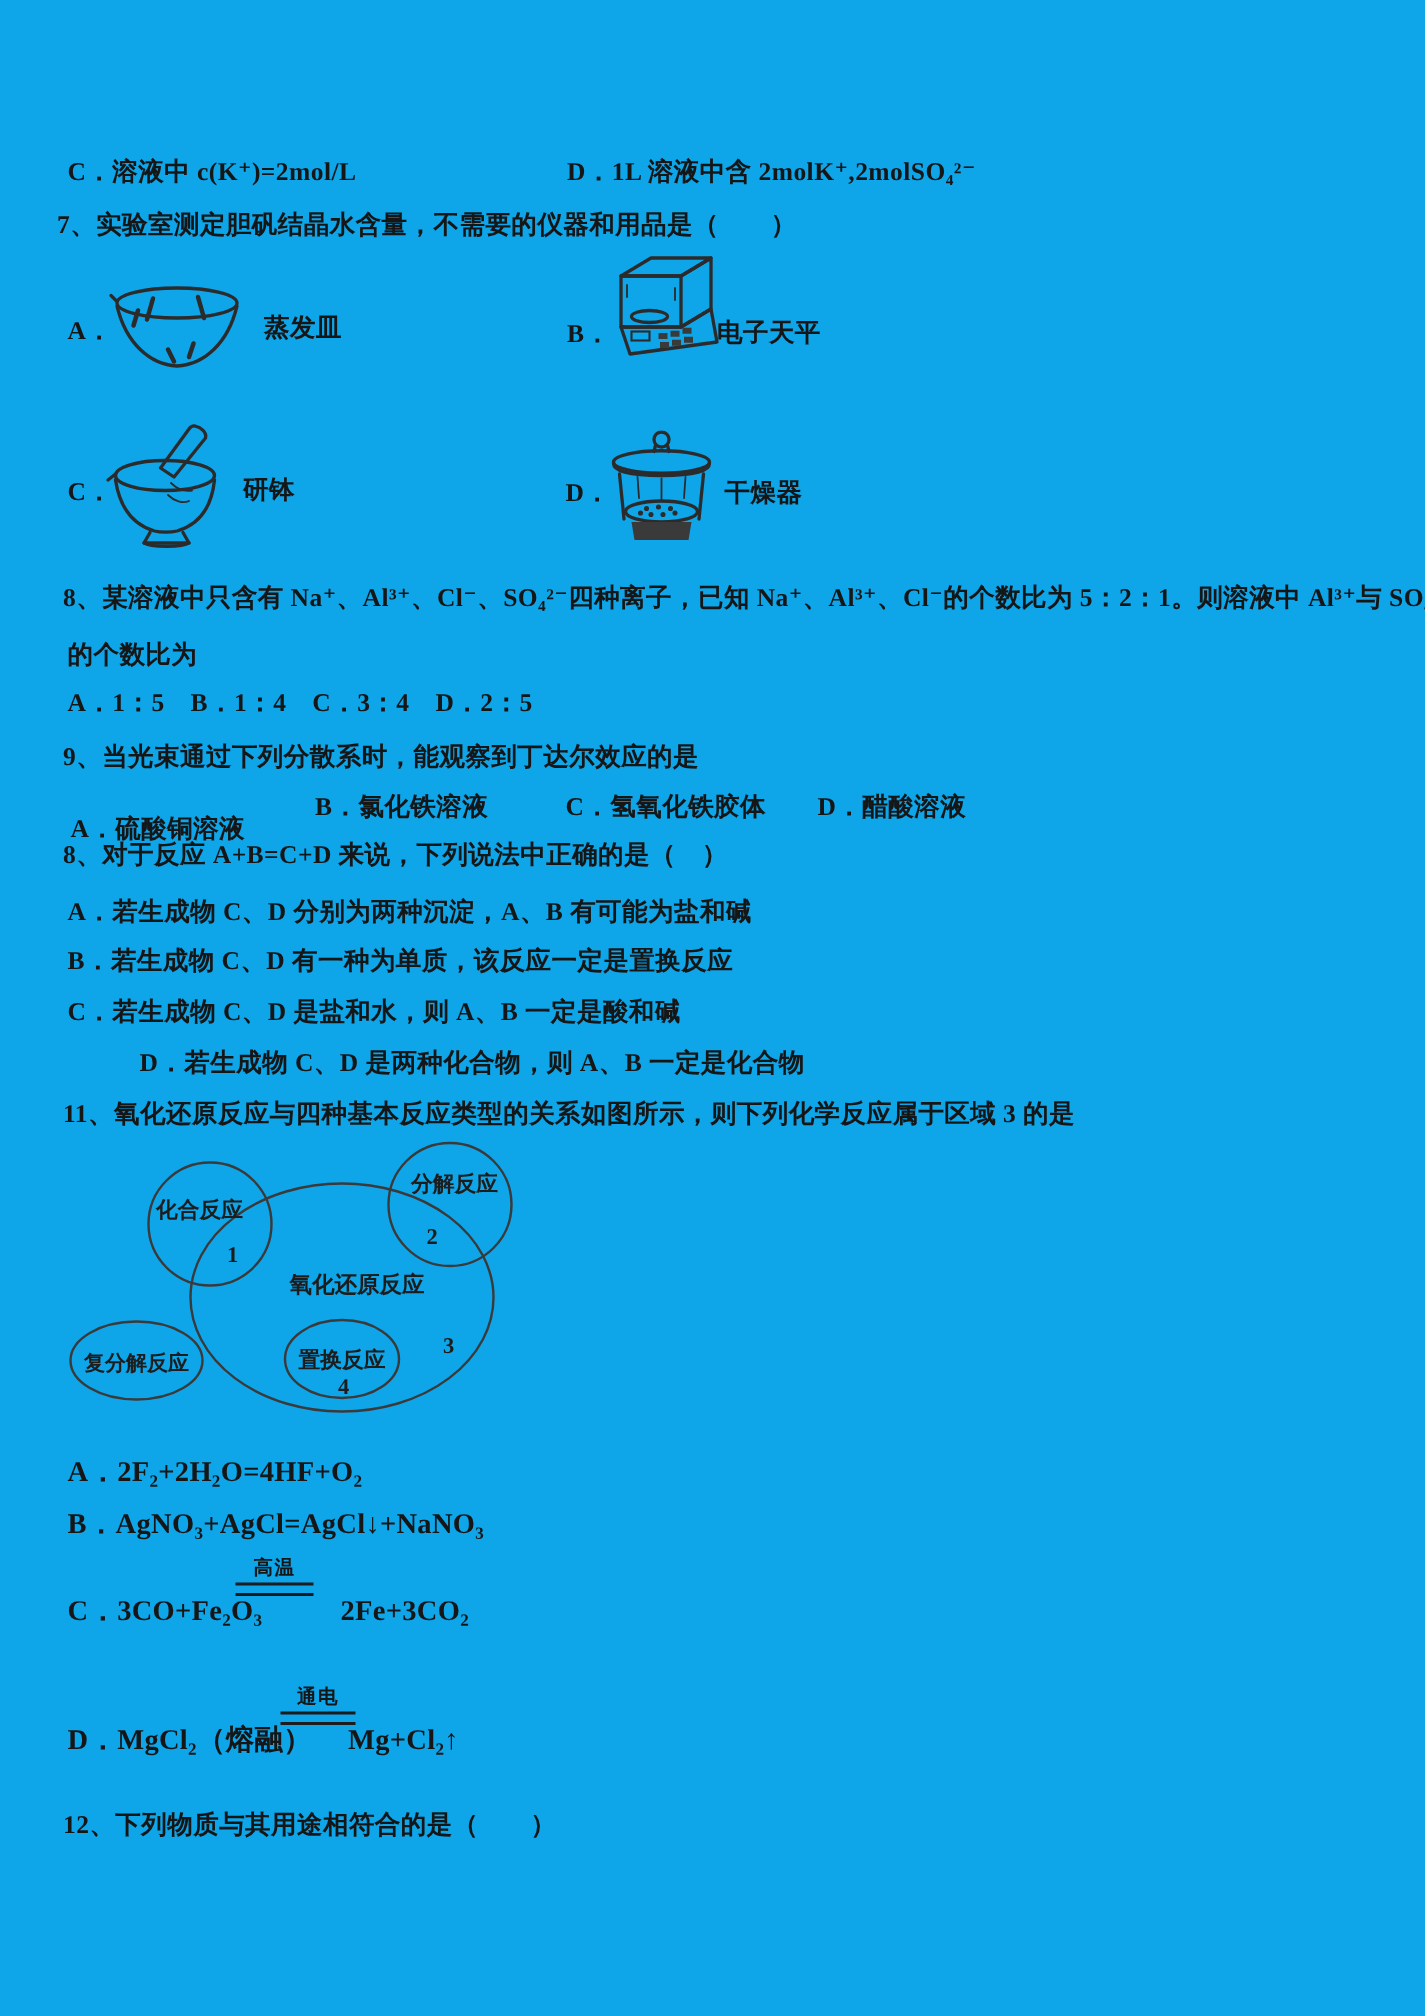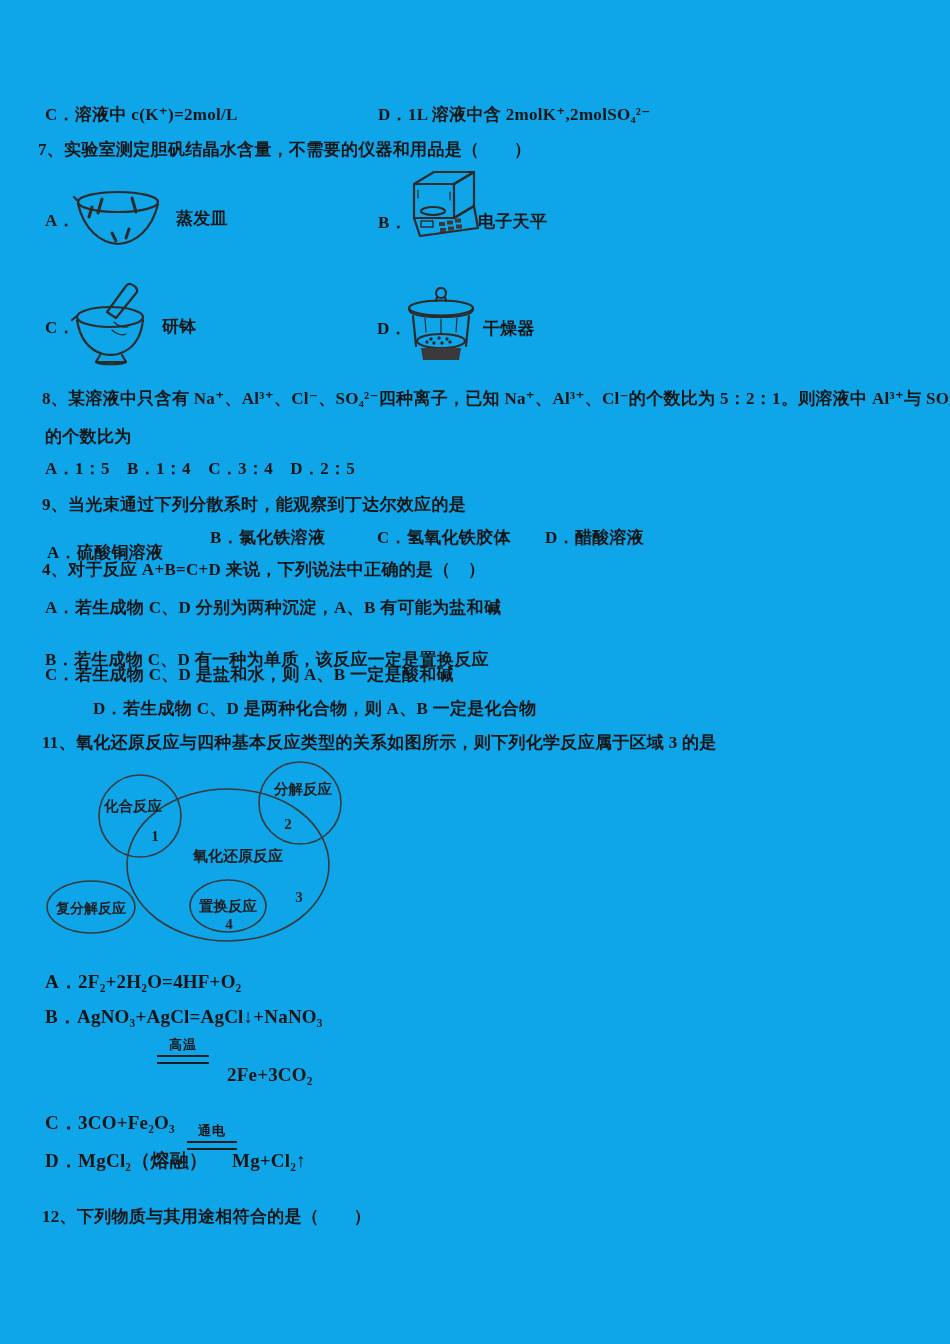--- a/index.html
+++ b/index.html
@@ -96,23 +96,23 @@
   <div class="t" style="left:42px; top:388px;">8、某溶液中只含有 Na⁺、Al³⁺、Cl⁻、SO₄²⁻四种离子，已知 Na⁺、Al³⁺、Cl⁻的个数比为 5：2：1。则溶液中 Al³⁺与 SO₄²⁻</div>
   <div class="t" style="left:45px; top:426px;">的个数比为</div>
   <div class="t" style="left:45px; top:458px;">A．1：5　B．1：4　C．3：4　D．2：5</div>
 
   <div class="t" style="left:42px; top:494px;">9、当光束通过下列分散系时，能观察到丁达尔效应的是</div>
   <div class="t" style="left:47px;  top:542px;">A．硫酸铜溶液</div>
   <div class="t" style="left:210px; top:527px;">B．氯化铁溶液</div>
   <div class="t" style="left:377px; top:527px;">C．氢氧化铁胶体</div>
   <div class="t" style="left:545px; top:527px;">D．醋酸溶液</div>
 
-  <div class="t" style="left:42px; top:559px;">4、对于反应 A+B=C+D 来说，下列说法中正确的是（　）</div>
+  <div class="t" style="left:42px; top:559px;">8、对于反应 A+B=C+D 来说，下列说法中正确的是（　）</div>
   <div class="t" style="left:45px; top:597px;">A．若生成物 C、D 分别为两种沉淀，A、B 有可能为盐和碱</div>
-  <div class="t" style="left:45px; top:630px;margin-top:19px;">B．若生成物 C、D 有一种为单质，该反应一定是置换反应</div>
+  <div class="t" style="left:45px; top:630px;">B．若生成物 C、D 有一种为单质，该反应一定是置换反应</div>
   <div class="t" style="left:45px; top:664px;">C．若生成物 C、D 是盐和水，则 A、B 一定是酸和碱</div>
   <div class="t" style="left:45px; top:698px;margin-left:48px;">D．若生成物 C、D 是两种化合物，则 A、B 一定是化合物</div>
 
   <div class="t" style="left:42px; top:732px;">11、氧化还原反应与四种基本反应类型的关系如图所示，则下列化学反应属于区域 3 的是</div>
 
   <svg class="art" style="left:26px; top:757px;" width="430" height="198" viewBox="0 0 430 198">
     <ellipse class="venn-shape" cx="202" cy="108" rx="101" ry="76"></ellipse>
     <circle class="venn-shape" cx="114" cy="59" r="41"></circle>
     <circle class="venn-shape" cx="274" cy="46" r="41"></circle>
     <ellipse class="venn-shape" cx="65" cy="150" rx="44" ry="26"></ellipse>
@@ -128,21 +128,21 @@
     <text class="venn-num" x="203" y="172" text-anchor="middle">4</text>
   </svg>
 
   <div class="t formula" style="left:45px; top:971px;text-align:right;">A．2F₂+2H₂O=4HF+O₂</div>
   <div class="t formula" style="left:45px; top:1006px;">B．AgNO₃+AgCl=AgCl↓+NaNO₃</div>
 
   <div class="cond" style="left:157px; top:1036px; width:52px;">
     <span class="clabel">高温</span>
     <span class="dline"></span>
   </div>
-  <div class="t formula" style="left:45px;  top:1064px;margin-top:48px;">C．3CO+Fe₂O₃</div>
+  <div class="t formula" style="left:45px;  top:1064px;">C．3CO+Fe₂O₃</div>
   <div class="t formula" style="left:227px; top:1064px;">2Fe+3CO₂</div>
 
   <div class="cond" style="left:187px; top:1122px; width:50px;">
     <span class="clabel">通电</span>
     <span class="dline"></span>
   </div>
   <div class="t formula" style="left:45px;  top:1150px;">D．MgCl₂（熔融）</div>
   <div class="t formula" style="left:232px; top:1150px;">Mg+Cl₂↑</div>
 
   <div class="t" style="left:42px; top:1206px;">12、下列物质与其用途相符合的是（　　）</div>

